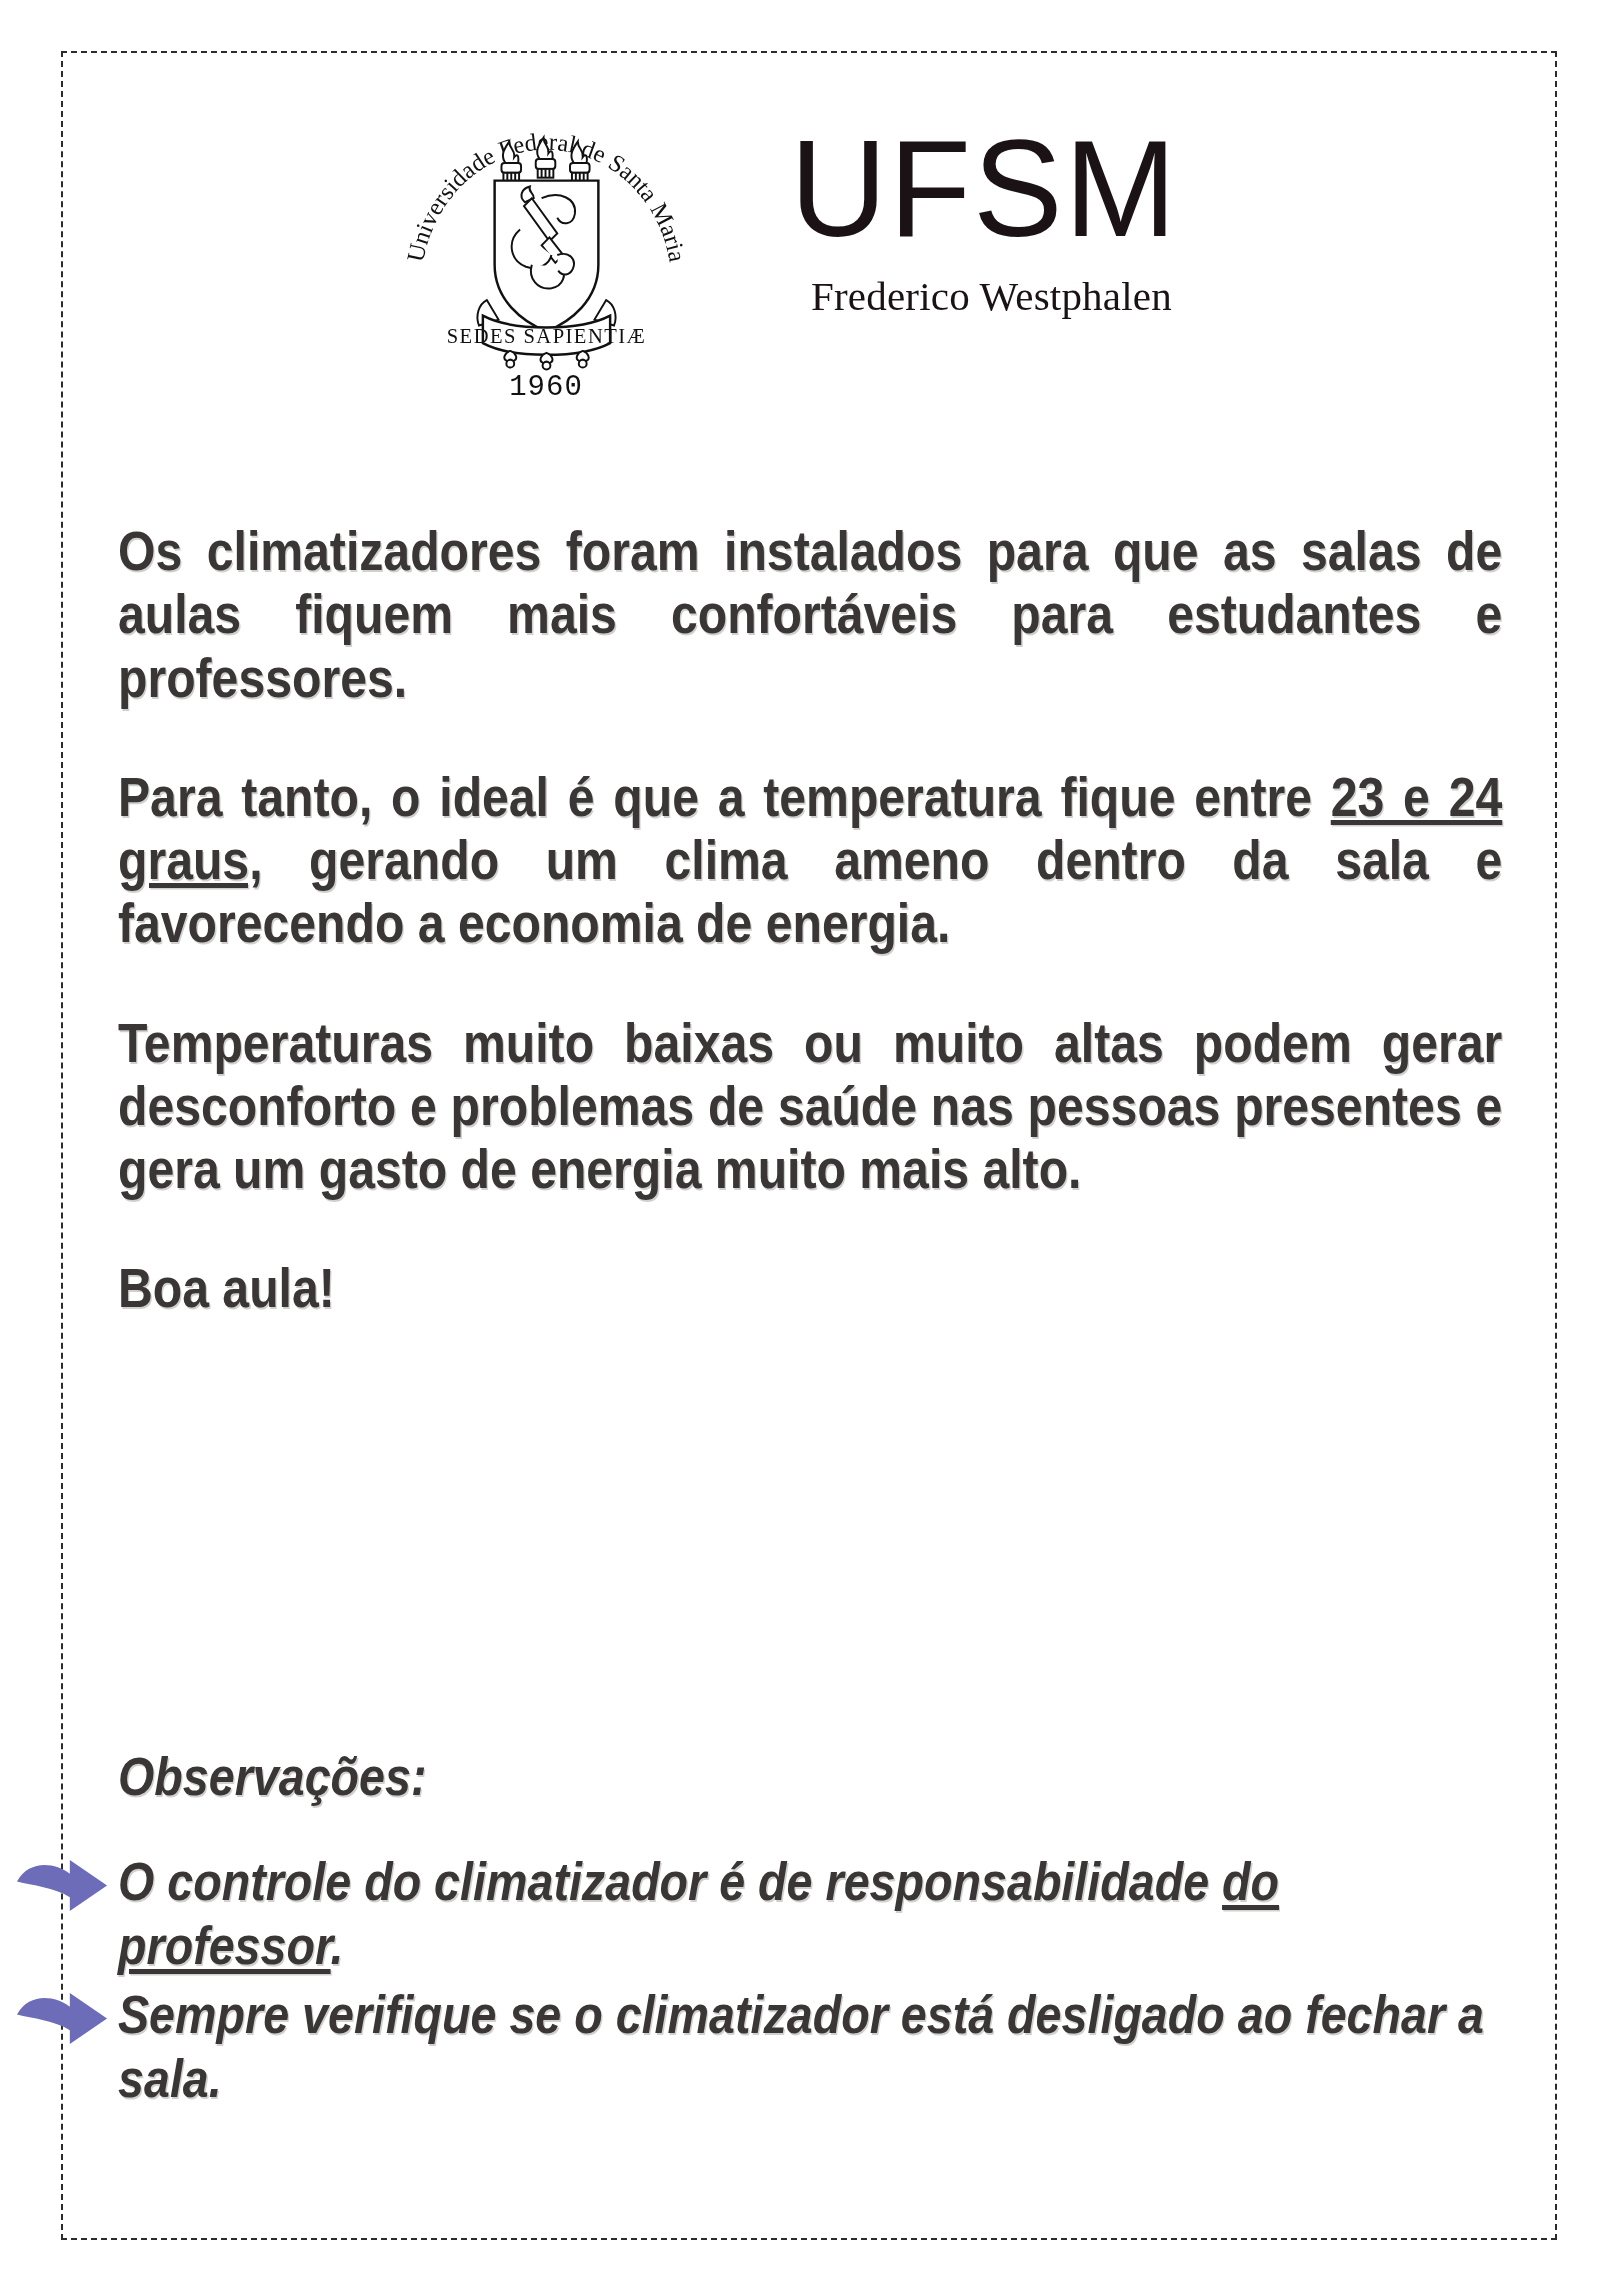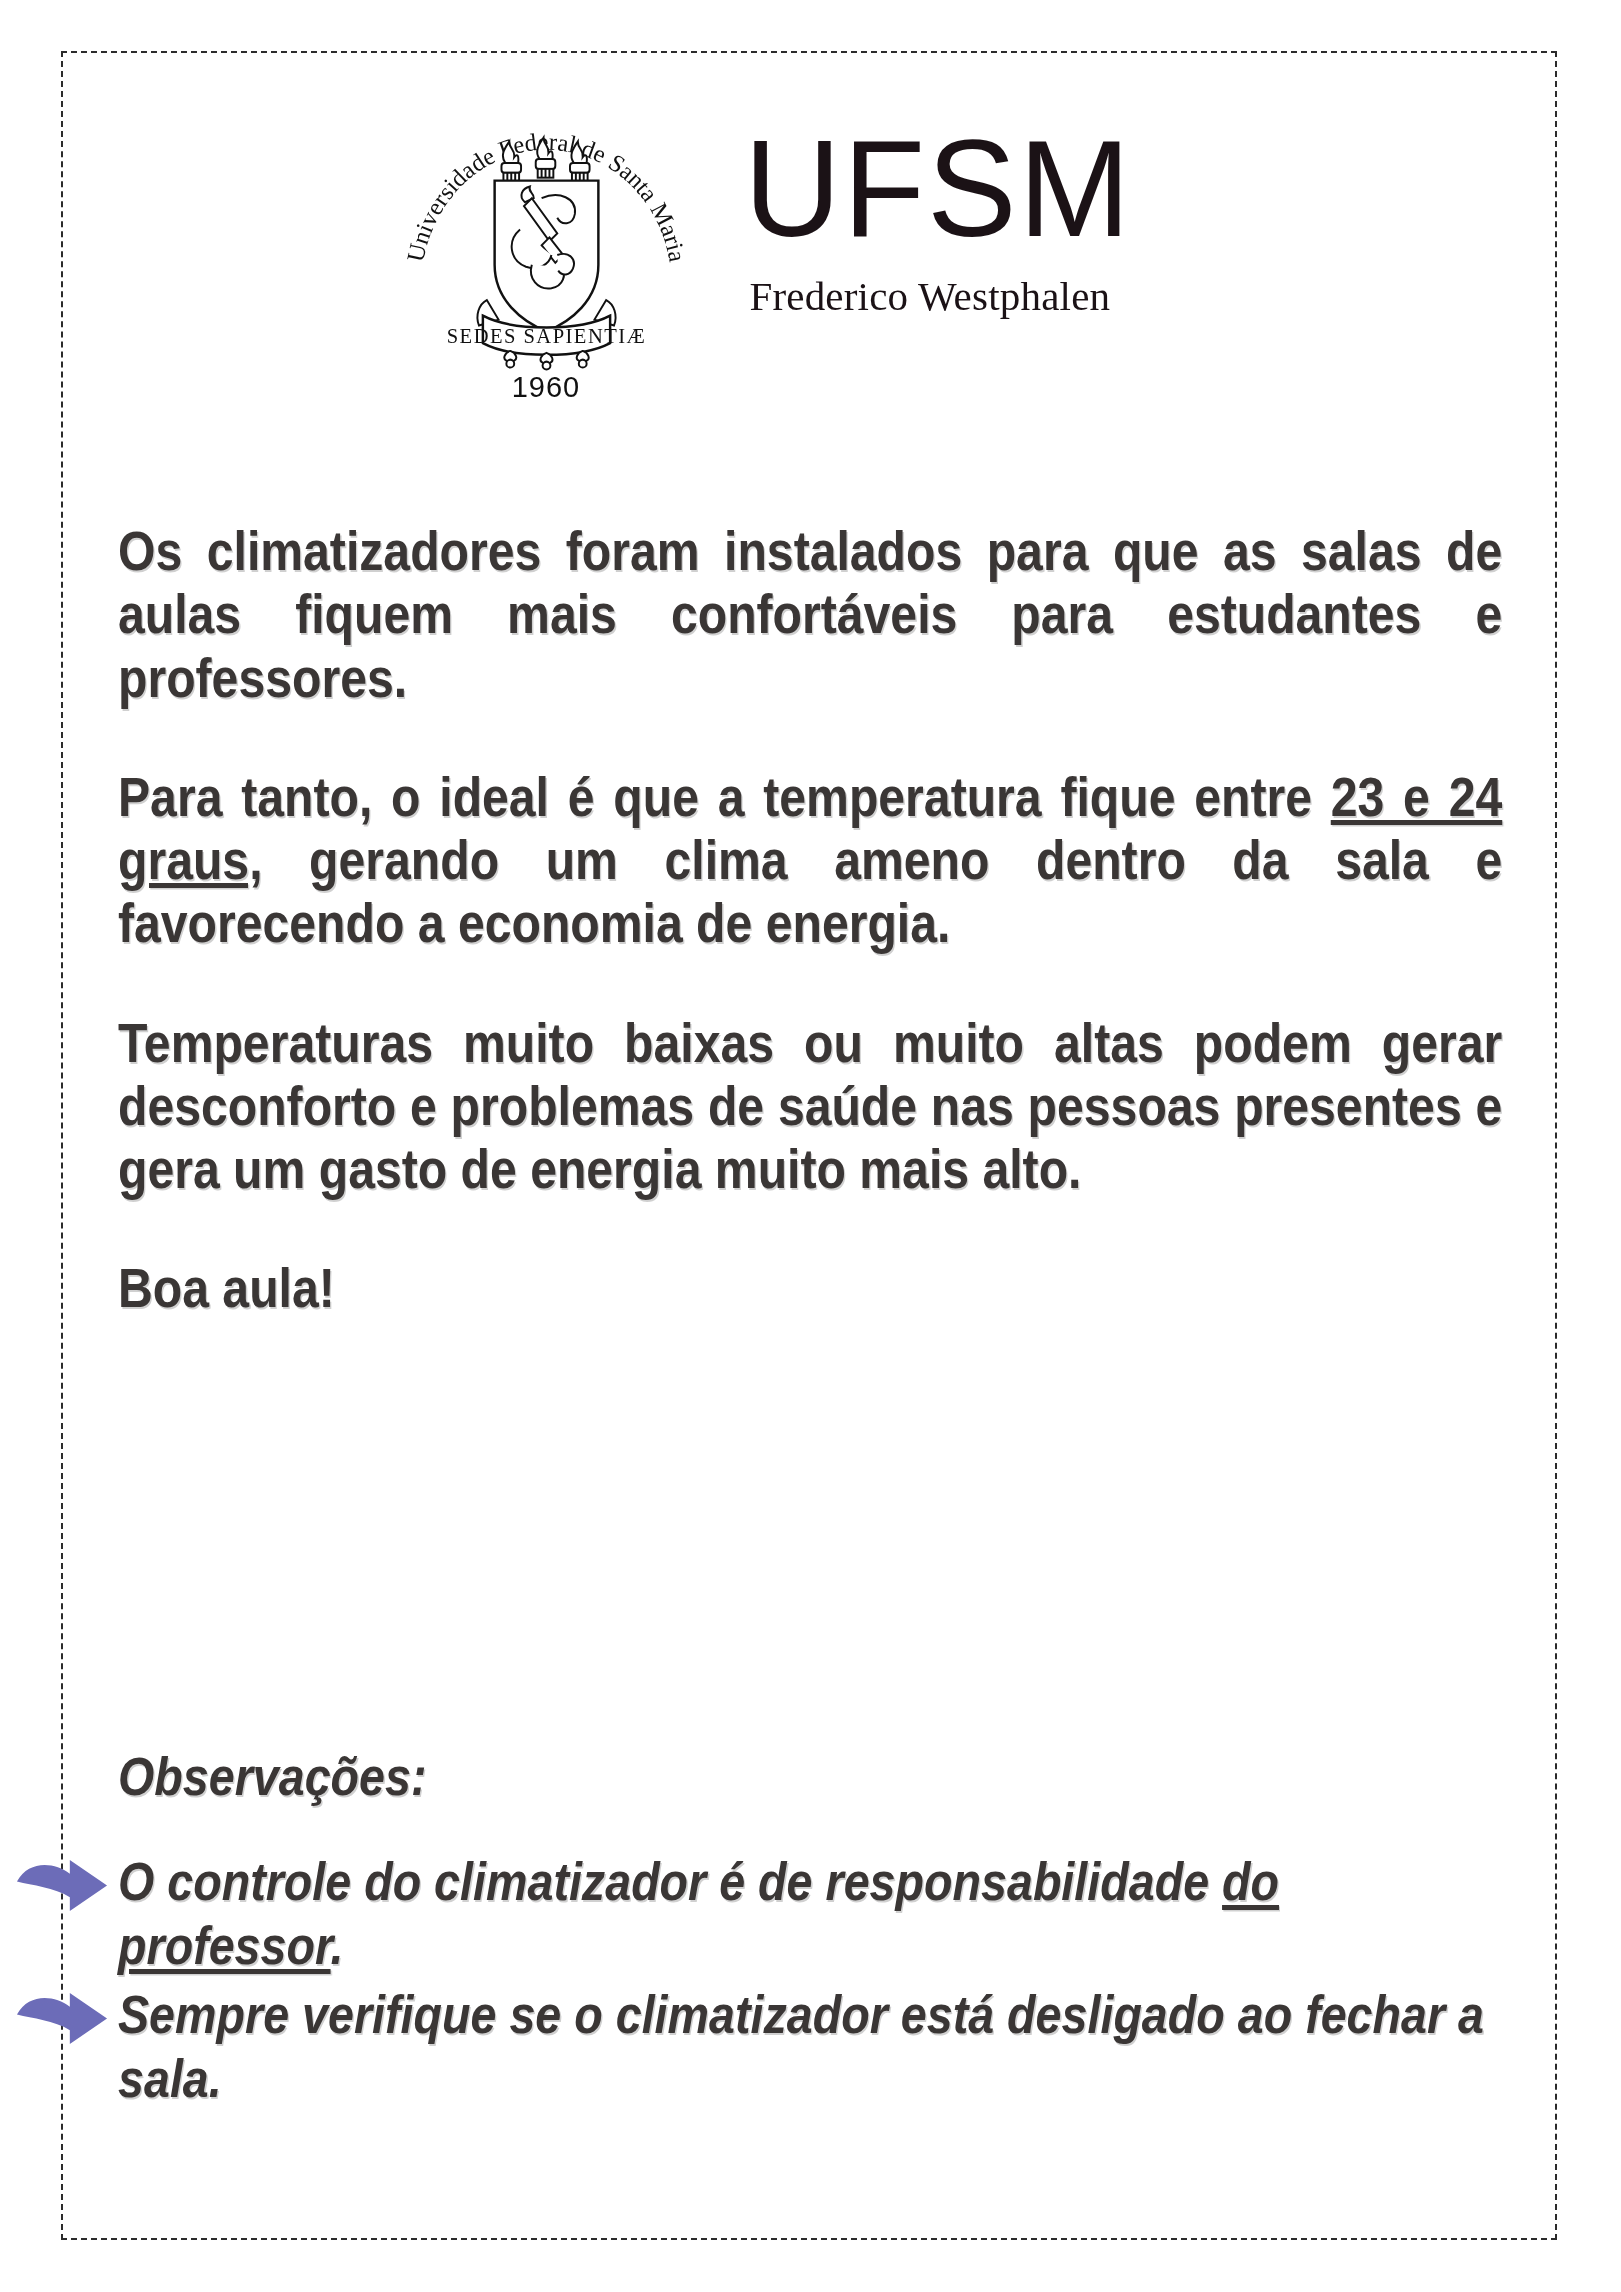--- a/index.html
+++ b/index.html
@@ -44,31 +44,32 @@
     width: 323px;
     height: 323px;
     flex: 0 0 auto;
   }
   #crest-svg { display: block; width: 323px; height: 294px; }
   #crest-year {
     position: absolute;
     left: 0; right: 0;
     top: 263px;
     text-align: center;
-    font-family: Liberation Sans, sans-serif;
+    font-family: Liberation Mono, monospace;
     font-size: 29px;
     color: #111111;
     letter-spacing: 1px;
   }
 
   #wordmark-block {
     flex: 0 0 auto;
     margin-left: 36px;
     padding-top: 13.7px;
     width: 490px;
+    text-align: center;
   }
   #wordmark {
     font-family: "Liberation Sans", sans-serif;
     font-weight: 300;
     font-size: 137px;
     line-height: 0.98;
     letter-spacing: 2px;
     color: #1b1216;
     margin: 0;
     transform: scaleX(0.98);

